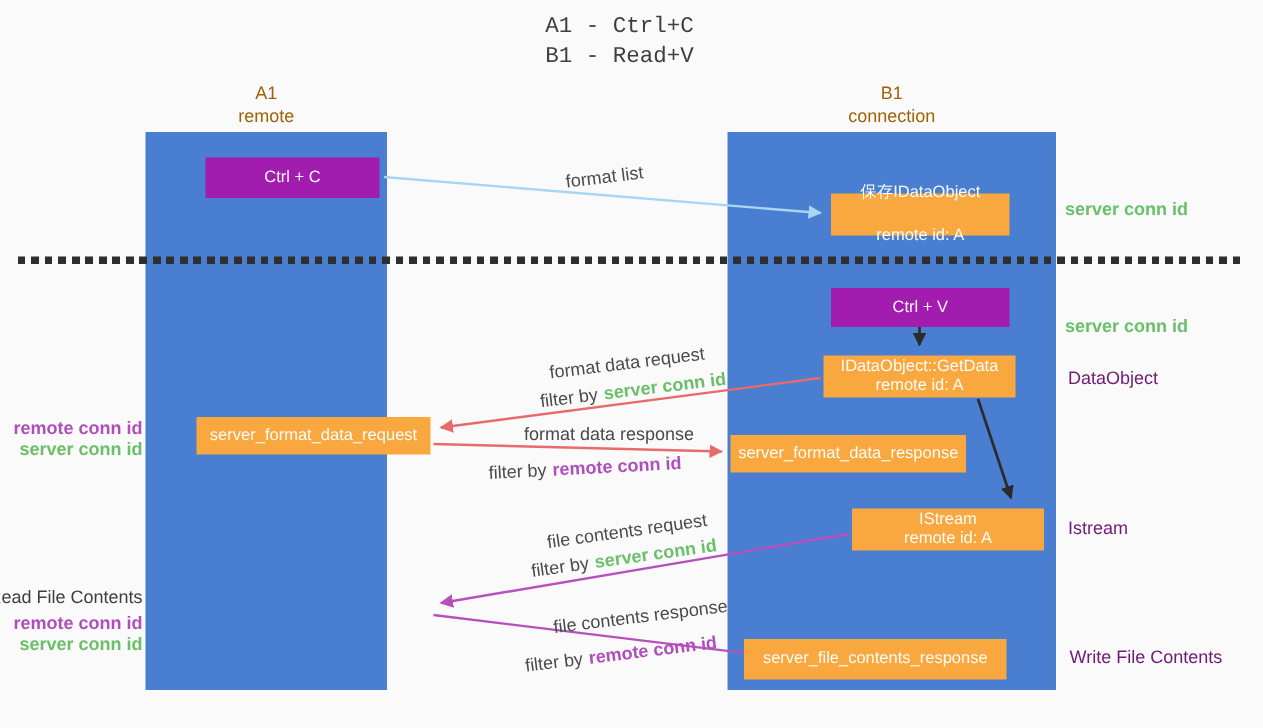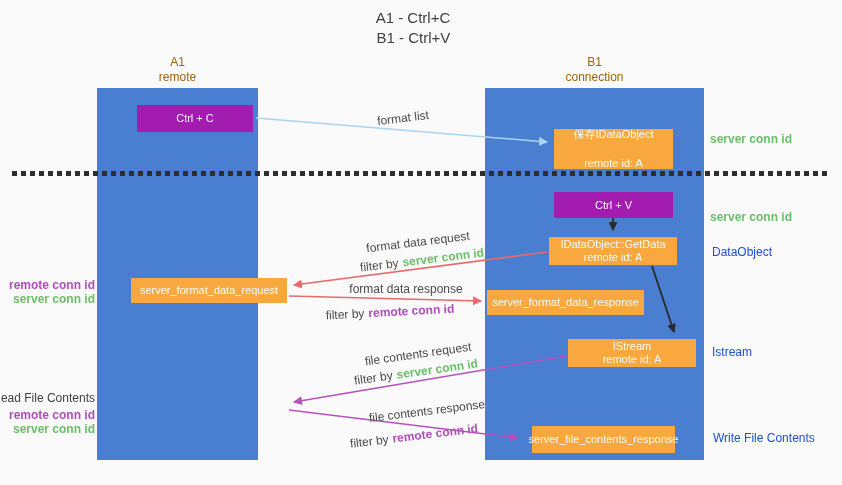--- a/index.html
+++ b/index.html
@@ -9,23 +9,23 @@
   }
   .canvas {
     position:relative;
     width:842px; height:485px;
     background:#fafafa;
     overflow:hidden;
   }
   .title {
     position:absolute; top:8px; left:413px;
     transform:translateX(-50%);
-    text-align:right;
+    text-align:left;
     font-size:15px; line-height:20px;
-    color:#3f3f3f; white-space:nowrap;
+    color:#3f3f3f; white-space:nowrap;font-family:Liberation Mono, monospace;
   }
   .col-header {
     position:absolute; top:55px;
     text-align:center;
     font-size:12px; line-height:15px;
     color:#a16207;
   }
   .column {
     position:absolute; top:88px; height:372px;
     background:#4a7ed1;
@@ -50,39 +50,39 @@
     font-size:12px; color:#4a4a4a;
     white-space:nowrap;
   }
   .kw-green  { color:#6abf69; font-weight:bold; padding-left:4px; }
   .kw-purple { color:#b04fbc; font-weight:bold; padding-left:4px; }
   .side-label {
     position:absolute;
     font-size:12px; line-height:14px;
     white-space:nowrap;
   }
-  .gray  { color:#1d4ed8; }
+  .gray  { color:#701a75; }
   .dark  { color:#3f3f3f; }
   .bold-green  { color:#6abf69; font-weight:bold; }
   .bold-purple { color:#b04fbc; font-weight:bold; }
   .left-block { text-align:right; }
   svg.arrows {
     position:absolute; top:0; left:0;
     width:842px; height:485px;
     pointer-events:none;
   }
 </style>
 </head>
 <body>
 
 <div class="canvas">
 
   <div class="title">
     <div>A1 - Ctrl+C</div>
-    <div>B1 - Ctrl+V</div>
+    <div>B1 - Read+V</div>
   </div>
 
   <div class="col-header" style="left:97px; width:161px;">
     <div>A1</div>
     <div>remote</div>
   </div>
   <div class="col-header" style="left:485px; width:219px;">
     <div>B1</div>
     <div>connection</div>
   </div>
@@ -113,21 +113,21 @@
     <line x1="547" y1="252" x2="294" y2="285" stroke="#e96a6a" stroke-width="1.6" marker-end="url(#ah-red)"></line>
     <line x1="289" y1="296" x2="481" y2="301" stroke="#e96a6a" stroke-width="1.6" marker-end="url(#ah-red)"></line>
     <line x1="566" y1="356" x2="294" y2="402" stroke="#b750bc" stroke-width="1.6" marker-end="url(#ah-purple)"></line>
     <line x1="289" y1="410" x2="518" y2="438" stroke="#b750bc" stroke-width="1.6" marker-end="url(#ah-purple)"></line>
   </svg>
 
   <div class="node green" style="left:137px; top:105px; width:116px; height:27px;">
     <div>Ctrl + C</div>
   </div>
 
-  <div class="node orange" style="left:554px; top:129px; width:119px; height:40px;gap:16px;">
+  <div class="node orange" style="left:554px; top:129px; width:119px; height:28px;gap:16px;">
     <div>保存IDataObject</div>
     <div>remote id: A</div>
   </div>
 
   <div class="node green" style="left:554px; top:192px; width:119px; height:26px;">
     <div>Ctrl + V</div>
   </div>
 
   <div class="node orange" style="left:549px; top:237px; width:128px; height:28px;">
     <div>IDataObject::GetData</div>
@@ -141,21 +141,21 @@
   <div class="node orange" style="left:487px; top:290px; width:157px; height:25px;">
     <div>server_format_data_response</div>
   </div>
 
   <div class="node orange" style="left:568px; top:339px; width:128px; height:28px;">
     <div>IStream</div>
     <div>remote id: A</div>
   </div>
 
 
-  <div class="node orange" style="left:532px; top:426px; width:143px; height:27px;">
+  <div class="node orange" style="left:496px; top:426px; width:175px; height:27px;">
     <div>server_file_contents_response</div>
   </div>
 
   <div class="flow-label" style="left:403px; top:118px; transform:translate(-50%,-50%) rotate(-7deg);">format list</div>
 
   <div class="flow-label" style="left:418px; top:242px; transform:translate(-50%,-50%) rotate(-7deg);">format data request</div>
   <div class="flow-label" style="left:422px; top:260px; transform:translate(-50%,-50%) rotate(-7deg);">
     <span>filter by</span><span class="kw-green">server conn id</span>
   </div>
 

